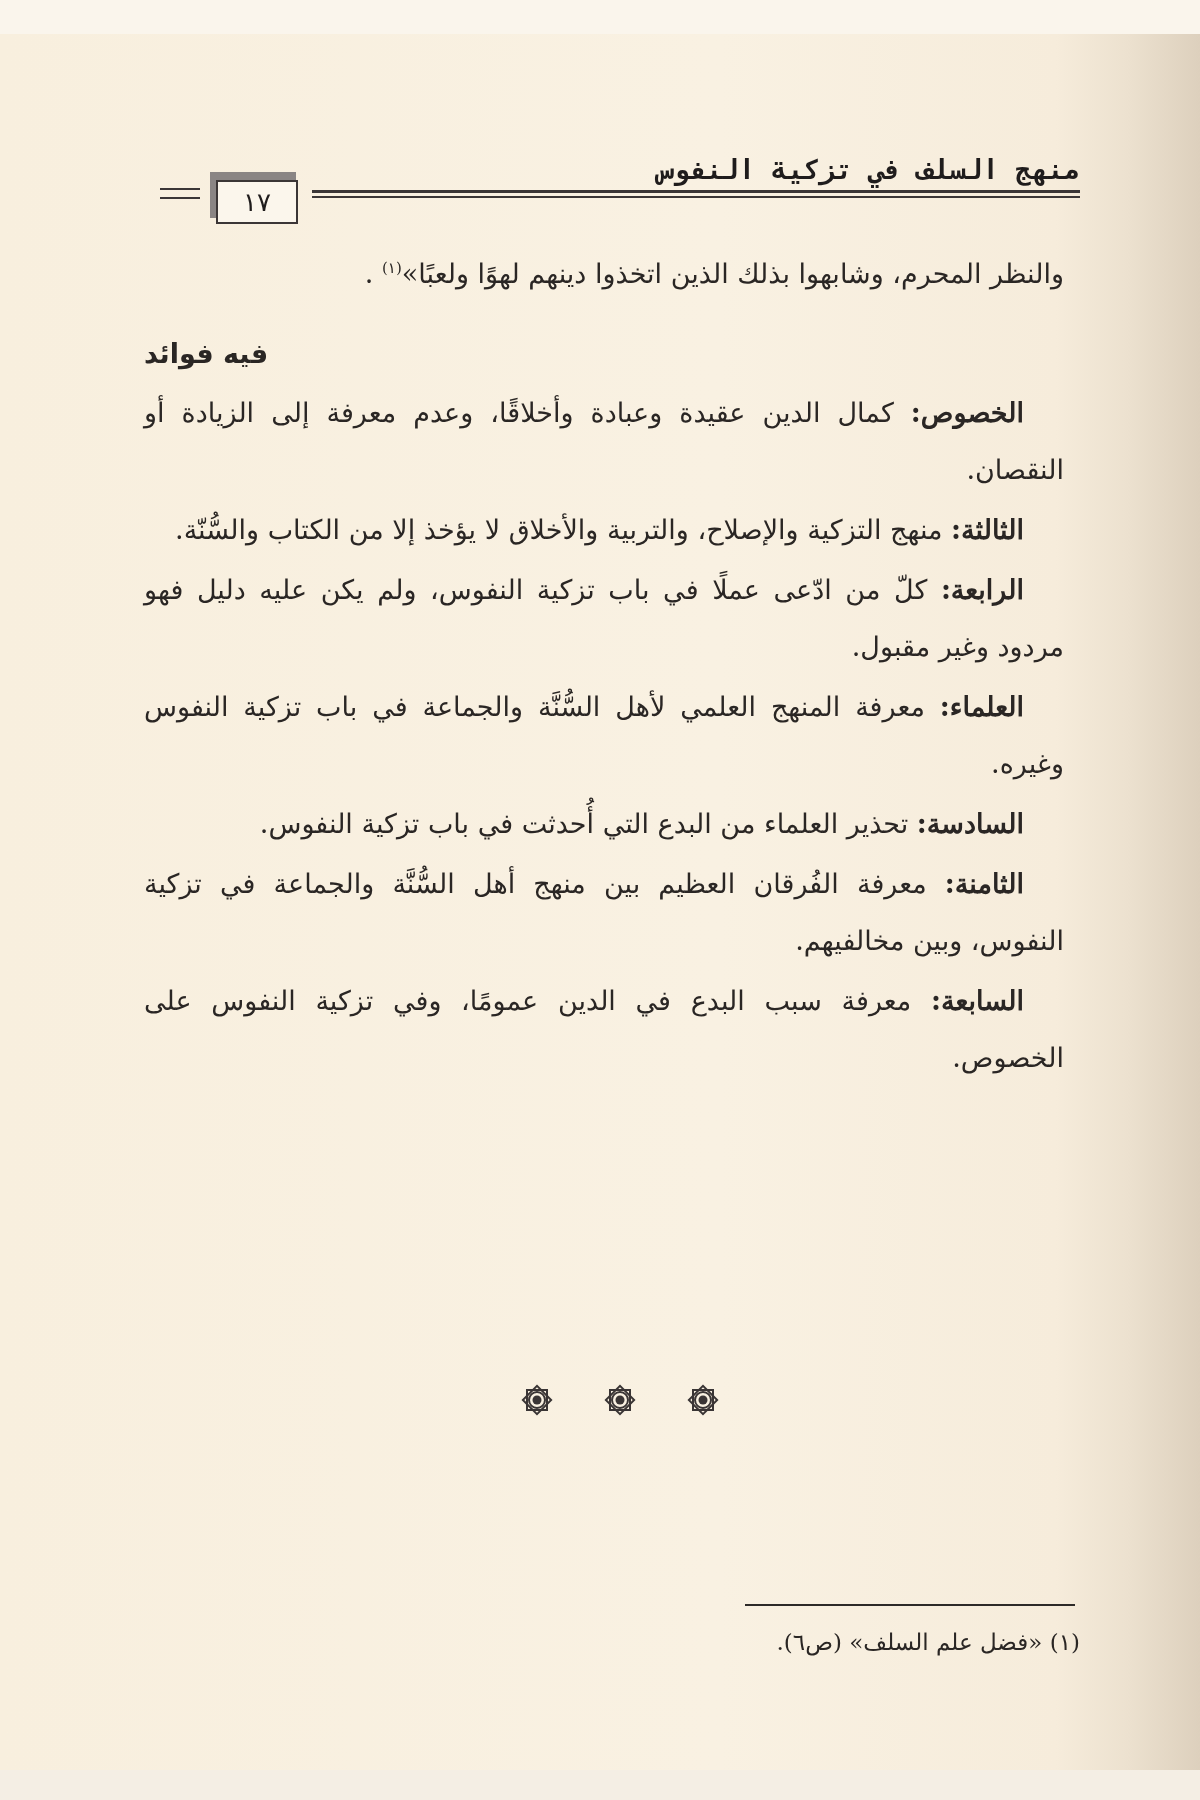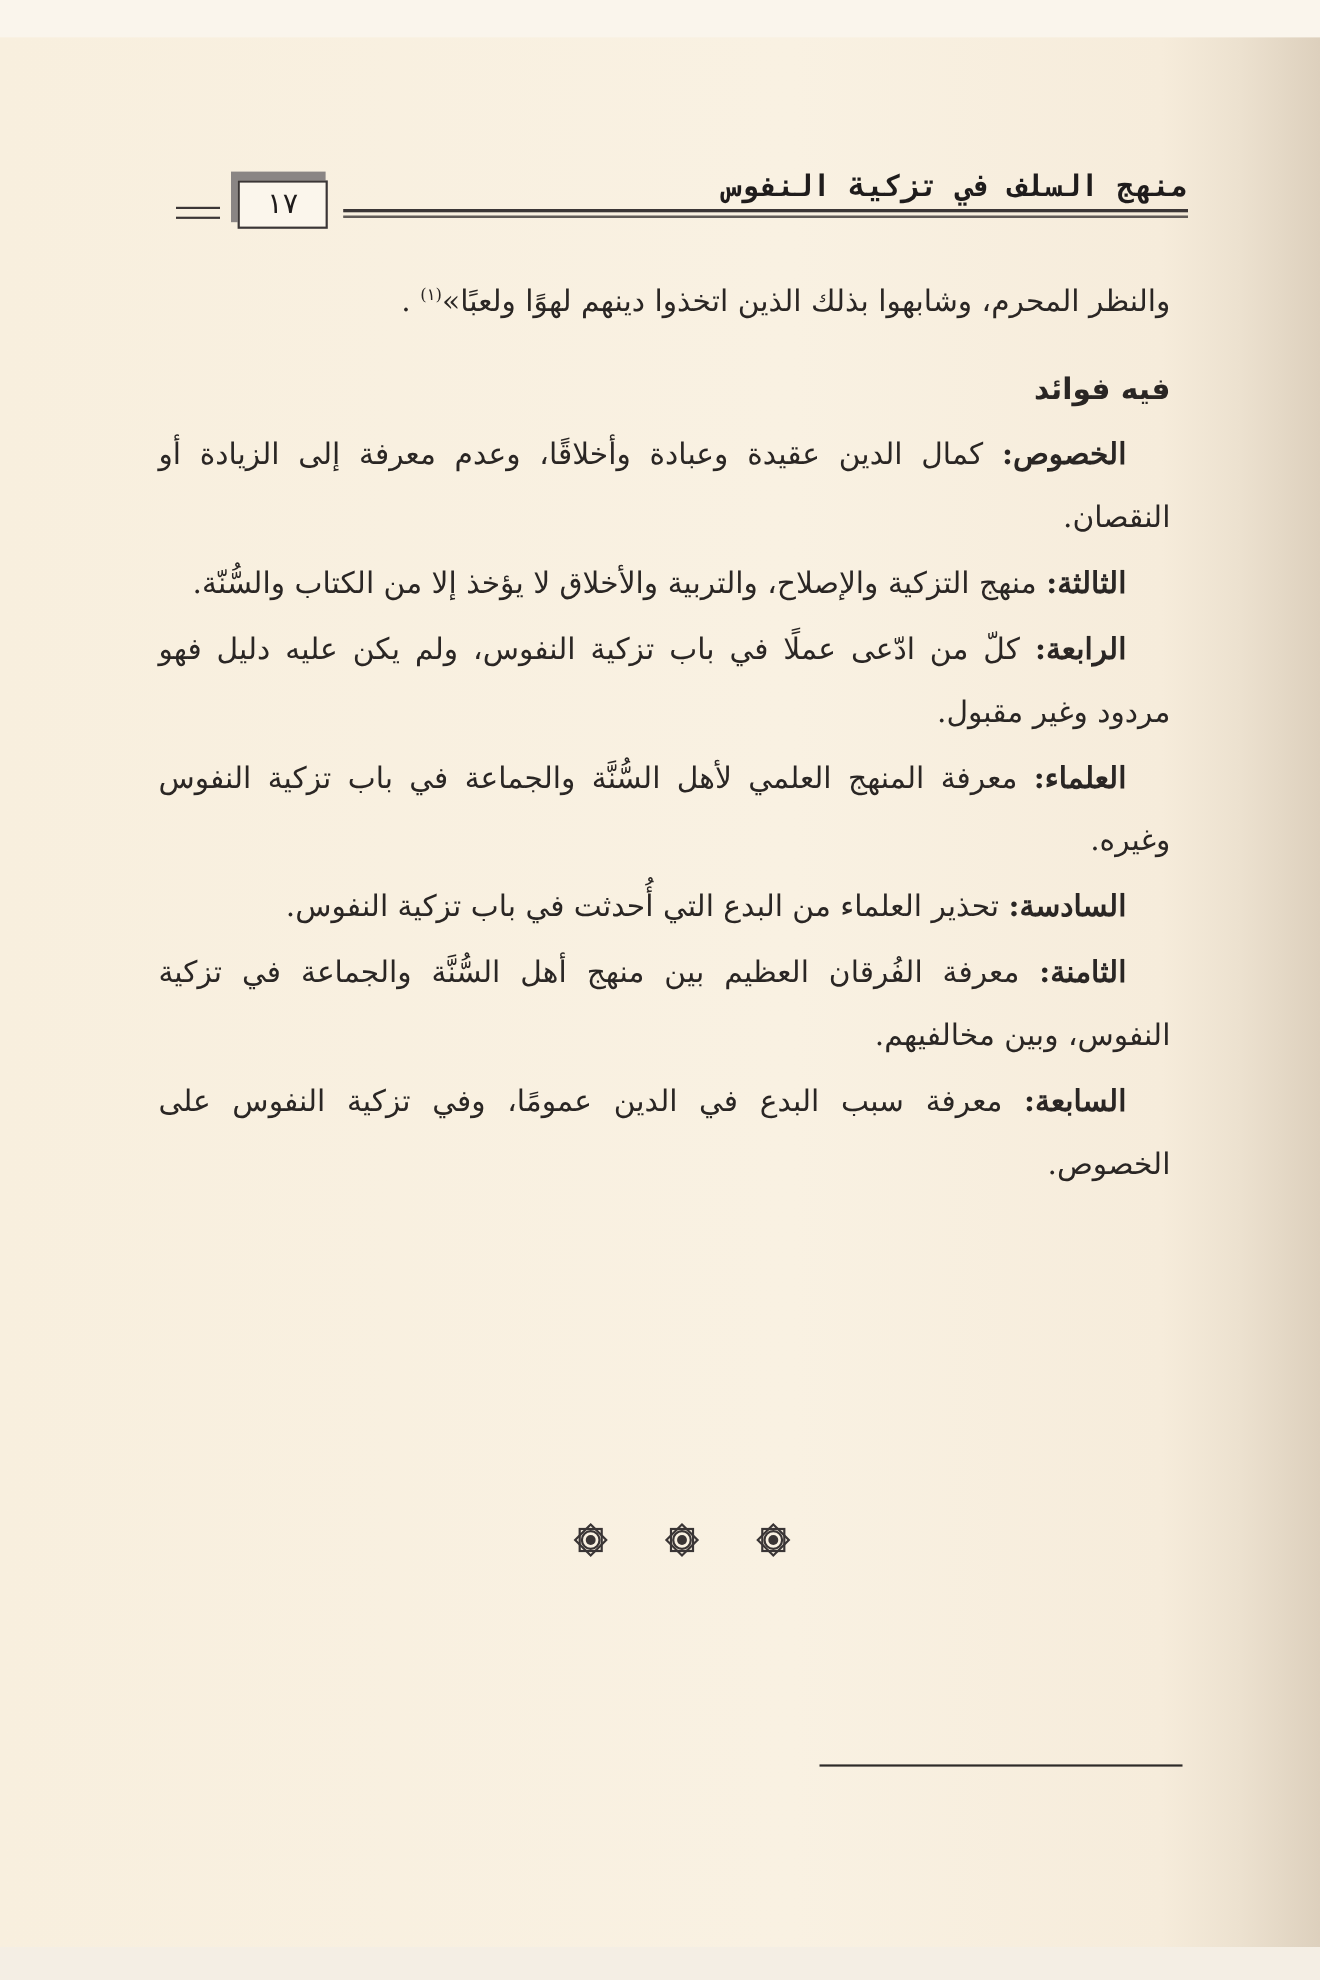--- a/index.html
+++ b/index.html
@@ -41,21 +41,21 @@
     box-sizing: content-box;
   }
   .rule-long::after {
     content: ""; position: absolute; left: 0; right: 0; top: 4px; height: 1px; background: #3b3636;
   }
   .rule-short {
     position: absolute; left: 0; top: 38px; width: 40px; height: 7px;
     border-top: 2px solid #3b3636; border-bottom: 2px solid #3b3636;
   }
   .page-box {
-    position: absolute; left: 46px; top: 6px; width: 96px; height: 36px;
+    position: absolute; left: 46px; top: 22px; width: 96px; height: 36px;
   }
   .page-box .back {
     position: absolute; left: 4px; top: 0; width: 86px; height: 46px;
     background: #8a8584;
   }
   .page-box .front {
     position: absolute; left: 10px; top: 8px; width: 82px; height: 44px;
     background: #fbf6ec; border: 2px solid #3b3636; box-sizing: border-box;
     display: flex; align-items: center; justify-content: center;
   }
@@ -64,21 +64,21 @@
   }
   
   .body-text {
     position: absolute; left: 144px; top: 240px; width: 920px;
     direction: rtl; text-align: justify;
     font-size: 27px; line-height: 57px;
   }
   .body-text p { margin: 0; }
   .intro { margin-bottom: 30px !important; }
   .section-heading {
-    text-align: right; font-family: "DejaVu Sans", sans-serif;
+    text-align: left; font-family: "DejaVu Sans", sans-serif;
     font-weight: bold; font-size: 27px; line-height: 44px; margin: 0 0 8px 0;
   }
   .point { text-indent: 40px; margin-bottom: 3px !important; }
   .point .label { font-weight: bold; }
   sup.fn { font-size: 15px; }
   
   .ornaments {
     position: absolute; left: 520px; top: 1380px; width: 200px; height: 40px;
     display: flex; justify-content: space-between; align-items: center;
   }
@@ -146,15 +146,16 @@
       <g fill="none" stroke="#3a3535" stroke-width="2">
         <rect x="7" y="7" width="20" height="20"></rect>
         <rect x="7" y="7" width="20" height="20" transform="rotate(45 17 17)"></rect>
         <circle cx="17" cy="17" r="8"></circle>
       </g>
       <circle cx="17" cy="17" r="4.5" fill="#3a3535"></circle>
     </svg>
   </div>
 
   <div class="fn-rule"></div>
+  <div class="footnote">(١) «فضل علم السلف» (ص٦).</div>
 
   <div class="bottom-edge"></div>
 </div>
 
 </body></html>

